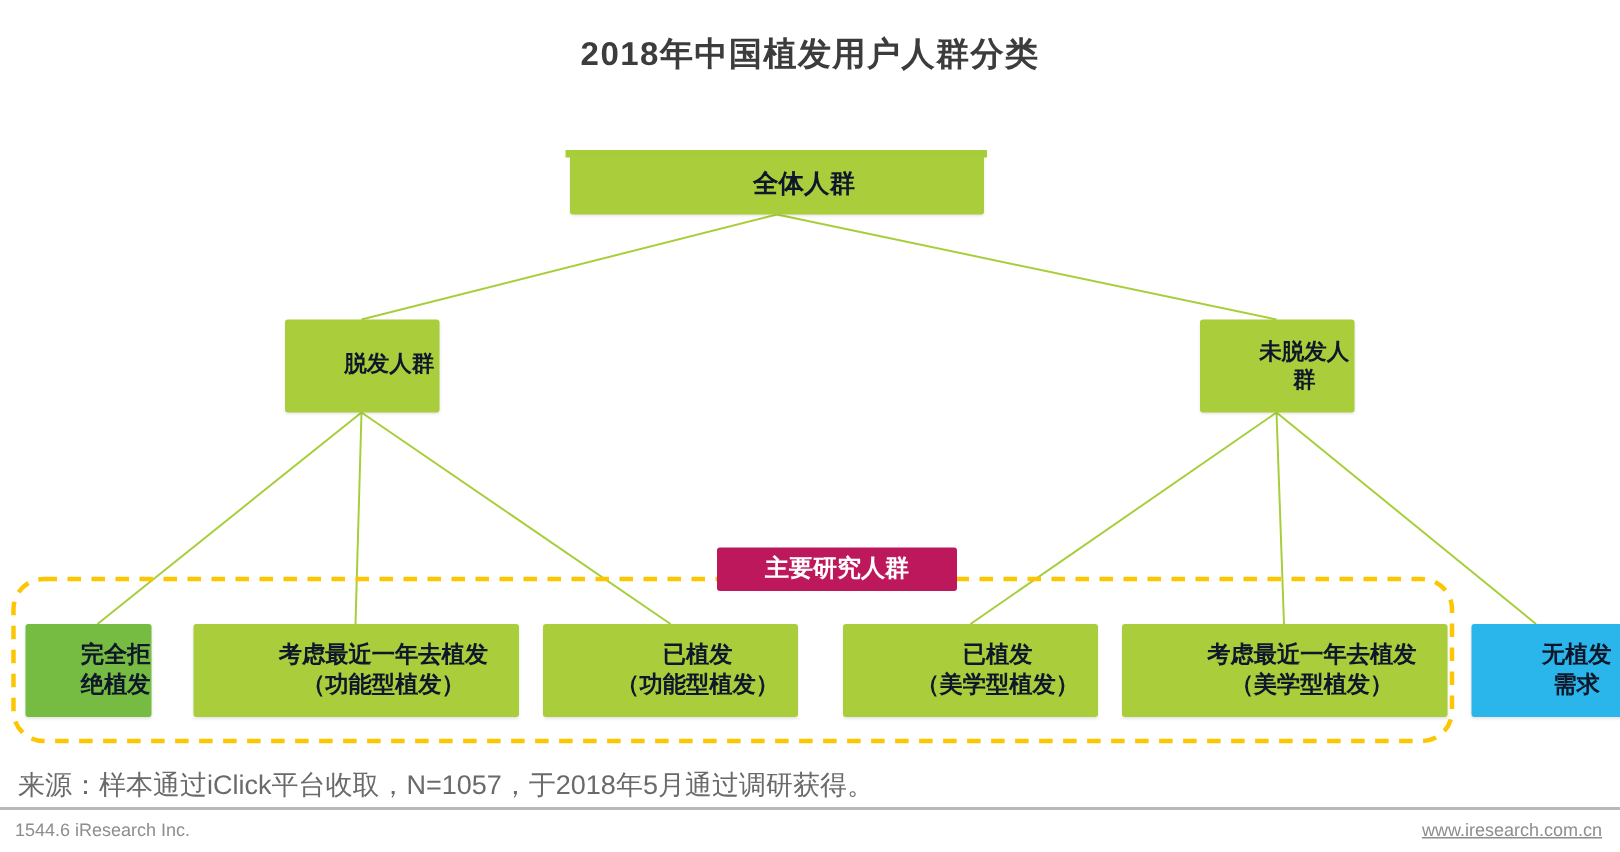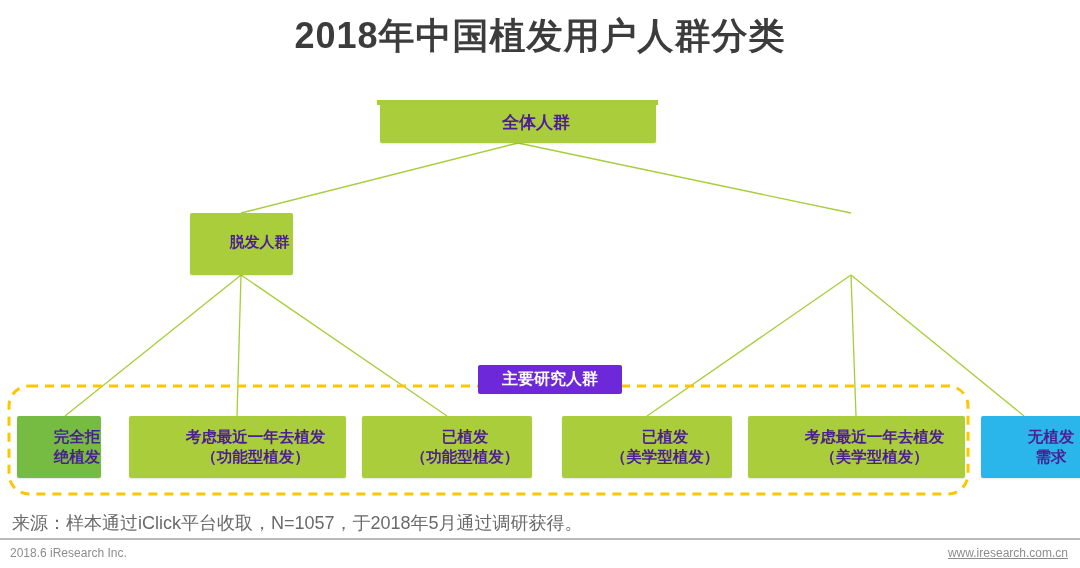--- a/index.html
+++ b/index.html
@@ -14,21 +14,21 @@
     width: 1080px; height: 568px;
     background: #ffffff;
   }
 
   
   .title {
     position: absolute;
     left: 0; top: 14px;
     width: 1080px;
     text-align: center;
-    font-size: 36px;
+    font-size: 22px;
     font-weight: bold;
     letter-spacing: 1px;
     color: #3c3c3c;
     line-height: 44px;
     white-space: nowrap;
   }
   .title-rule {
     position: absolute;
     left: 377px; top: 100px;
     width: 281px; height: 5px;
@@ -43,21 +43,21 @@
     pointer-events: none;
   }
 
   
   .node {
     position: absolute;
     display: flex;
     align-items: center;
     justify-content: center;
     text-align: center;
-    color: #4c1d95;
+    color: #0f172a;
     font-weight: bold;
     line-height: 1.28;
     border-radius: 2px;
     z-index: 3;
     white-space: pre-line;
     padding-left: 36px;
   }
   .node.root {
     left: 380px; top: 103px;
     width: 276px; height: 40px;
@@ -95,22 +95,22 @@
   #highlight {
     position: absolute;
     left: 0; top: 0;
     width: 1080px; height: 568px;
     pointer-events: none;
     z-index: 2;
   }
   .hl-label {
     position: absolute;
     left: 478px; top: 365px;
-    width: 144px; height: 29px;
-    background: #6d28d9;
+    width: 160px; height: 29px;
+    background: #be185d;
     color: #ffffff;
     font-size: 16px;
     font-weight: bold;
     display: flex;
     align-items: center;
     justify-content: center;
     border-radius: 2px;
     z-index: 4;
     white-space: nowrap;
     text-align: center;
@@ -171,32 +171,33 @@
   </svg>
 
   <svg id="highlight" viewBox="0 0 1080 568" xmlns="http://www.w3.org/2000/svg">
     <rect x="9" y="386" width="959" height="108" rx="20" ry="20" fill="none" stroke="#fcc603" stroke-width="3" stroke-dasharray="9 7" stroke-linecap="butt"></rect>
   </svg>
   <div class="hl-label">主要研究人群</div>
 
   <div class="node root">全体人群</div>
 
   <div class="node lvl2 left">脱发人群</div>
+  <div class="node lvl2 right">未脱发人群</div>
 
   <div class="node leaf accent-deep leaf-0">完全拒
 绝植发</div>
   <div class="node leaf leaf-1">考虑最近一年去植发
 （功能型植发）</div>
   <div class="node leaf leaf-2">已植发
 （功能型植发）</div>
   <div class="node leaf leaf-3">已植发
 （美学型植发）</div>
   <div class="node leaf leaf-4">考虑最近一年去植发
 （美学型植发）</div>
   <div class="node leaf accent-blue leaf-5">无植发
 需求</div>
 
   <div class="source">来源：样本通过iClick平台收取，N=1057，于2018年5月通过调研获得。</div>
   <div class="footer-rule"></div>
-  <div class="foot-left">2018.6 iResearch Inc.</div>
+  <div class="foot-left">1544.6 iResearch Inc.</div>
   <div class="foot-right">www.iresearch.com.cn</div>
 
 </div>
 
 </body></html>

